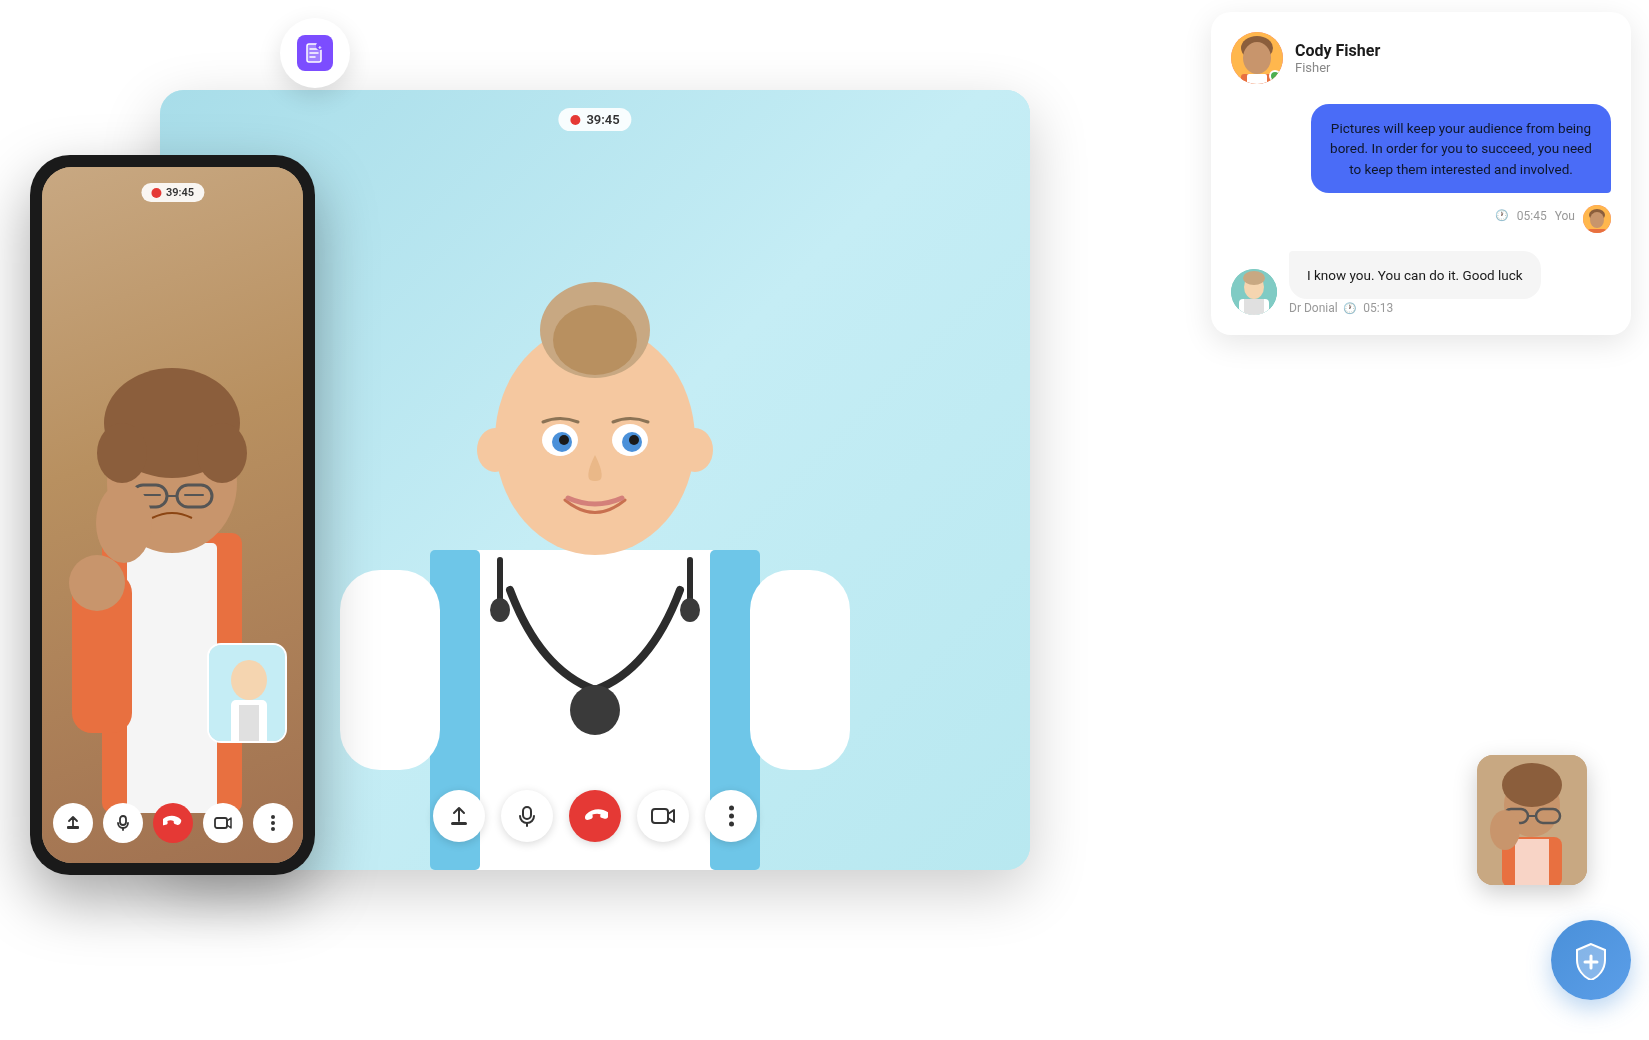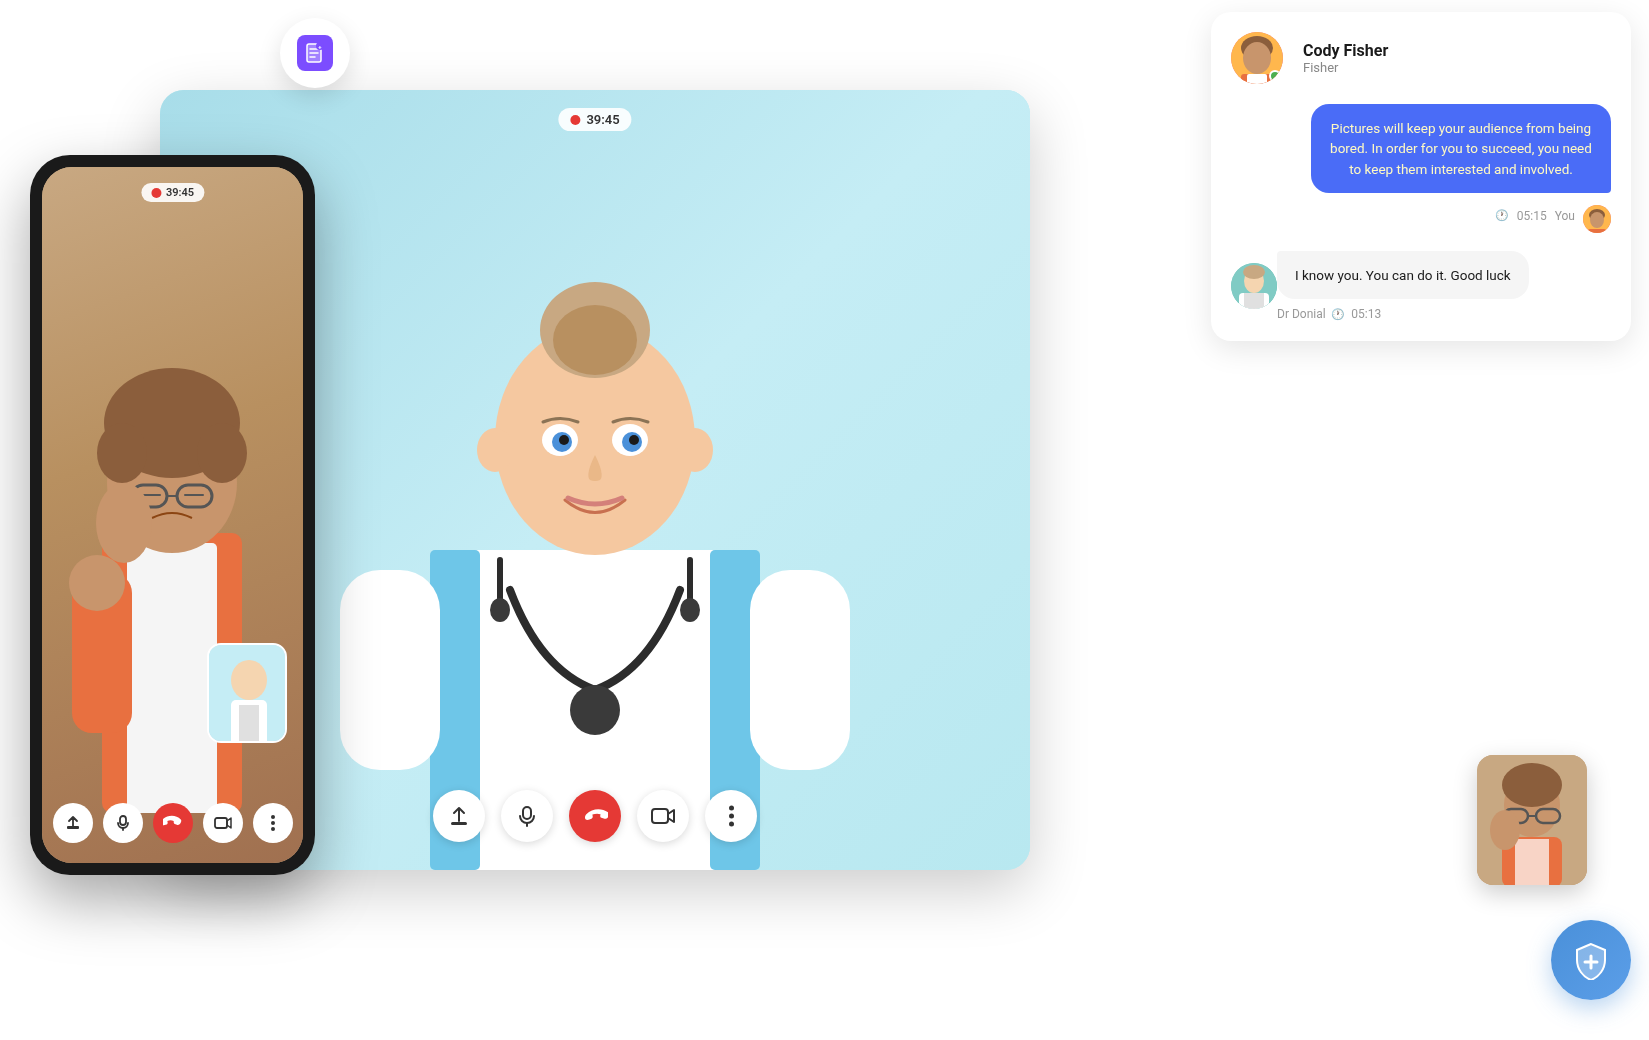--- a/index.html
+++ b/index.html
@@ -220,21 +220,21 @@
       background: white;
       border-radius: 20px;
       padding: 20px;
       box-shadow: 0 8px 30px rgba(0,0,0,0.1);
       z-index: 25;
     }
 
     .chat-header {
       display: flex;
       align-items: center;
-      gap: 20px;
+      gap: 12px;
       margin-bottom: 20px;
     }
 
     .chat-avatar {
       width: 52px;
       height: 52px;
       border-radius: 50%;
       background: linear-gradient(135deg, #ff8a65, #e57373);
       position: relative;
       overflow: hidden;
@@ -259,21 +259,21 @@
     }
 
     .chat-user-info .status {
       font-size: 13px;
       color: #888;
     }
 
     
     .message-bubble-sent {
       background: #4a6cf7;
-      color: #fef9c3;
+      color: #0f172a;
       border-radius: 18px 18px 4px 18px;
       padding: 14px 18px;
       font-size: 13.5px;
       line-height: 1.5;
       text-align: center;
       max-width: 300px;
       margin-left: auto;
       position: relative;
     }
 
@@ -290,21 +290,22 @@
     .message-meta-sent .you-avatar {
       width: 28px;
       height: 28px;
       border-radius: 50%;
       background: linear-gradient(135deg, #ff8a65, #e57373);
       overflow: hidden;
     }
 
     .message-received-area {
       display: flex;
-      align-items: center;
+      align-items: flex-end;
+      gap: 12px;
       margin-top: 18px;
     }
 
     .dr-avatar {
       width: 46px;
       height: 46px;
       border-radius: 50%;
       background: linear-gradient(135deg, #80cbc4, #4db6ac);
       flex-shrink: 0;
       overflow: hidden;
@@ -320,21 +321,21 @@
       padding: 14px 18px;
       font-size: 13.5px;
       line-height: 1.5;
       max-width: 280px;
     }
 
     .message-meta-received {
       display: flex;
       align-items: center;
       gap: 6px;
-      margin-top: 8px;
+      margin-top: 2px;
       font-size: 12px;
       color: #999;
     }
 
     
     .patient-thumb {
       position: absolute;
       right: 62px;
       bottom: 155px;
       width: 110px;
@@ -573,21 +574,21 @@
       <div class="status">Fisher</div>
     </div>
   </div>
 
   <div>
     <div class="message-bubble-sent">
       <span>Pictures will keep your audience from being bored. In order for you to succeed, you need to keep them interested and involved.</span>
     </div>
     <div class="message-meta-sent">
       <span class="clock-icon">🕐</span>
-      <span>05:15</span>
+      <span>05:45</span>
       <span>You</span>
       <div class="message-meta-sent you-avatar">
         <svg width="28" height="28" viewBox="0 0 28 28">
           <circle cx="14" cy="14" r="14" fill="#ffb74d"></circle>
           <ellipse cx="14" cy="10" rx="8" ry="6" fill="#8B5E3C"></ellipse>
           <ellipse cx="14" cy="15" rx="7" ry="8" fill="#c8956c"></ellipse>
           <rect x="5" y="24" width="18" height="6" rx="2" fill="#e87040"></rect>
         </svg>
       </div>
     </div>

